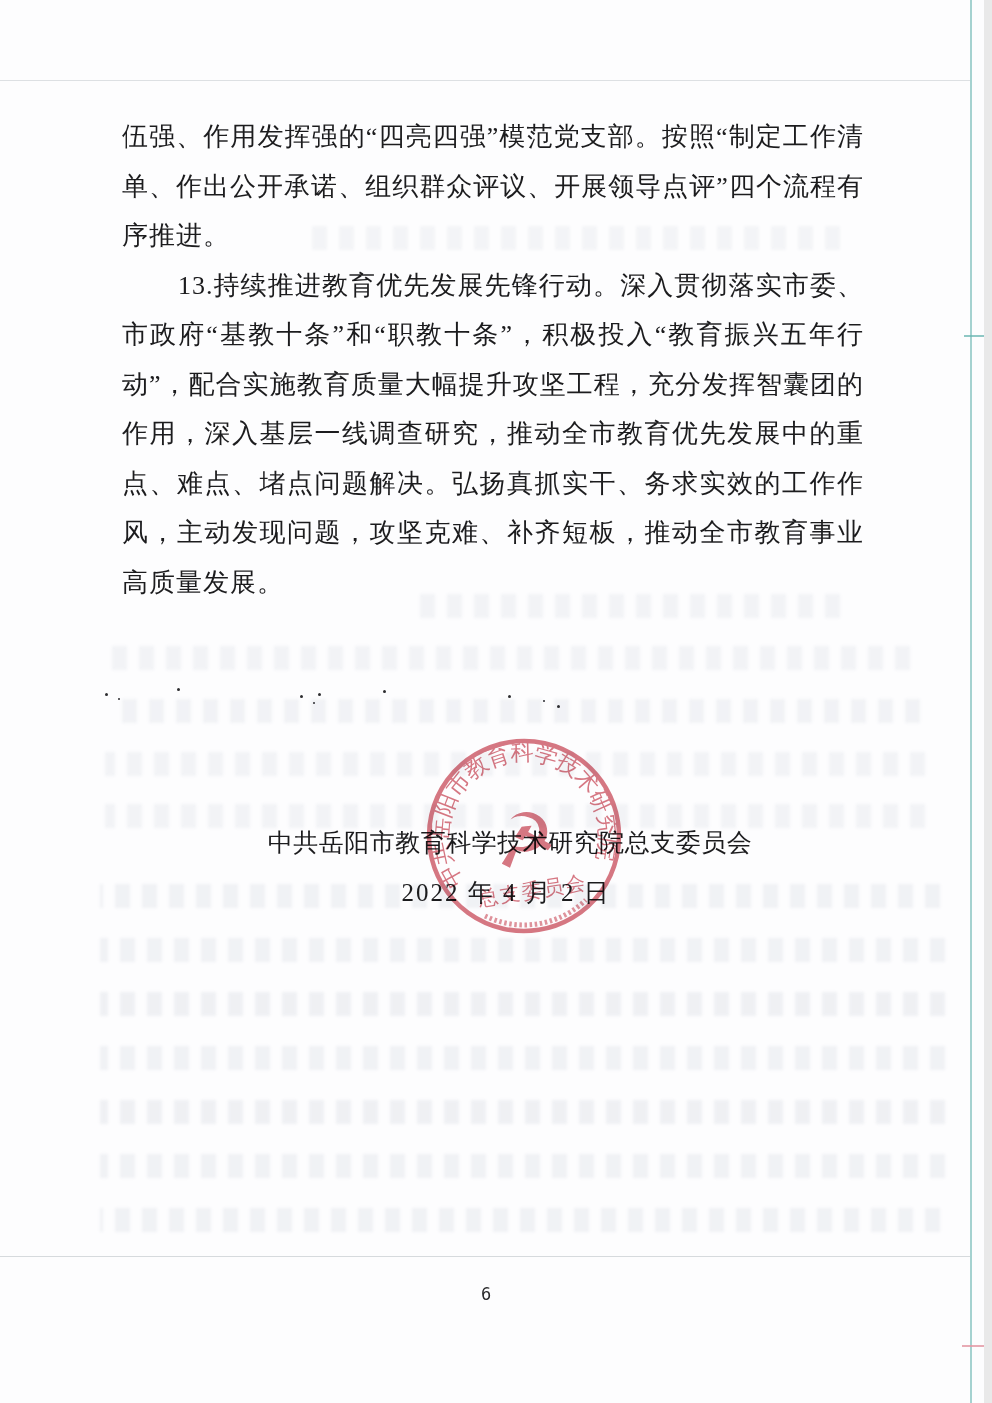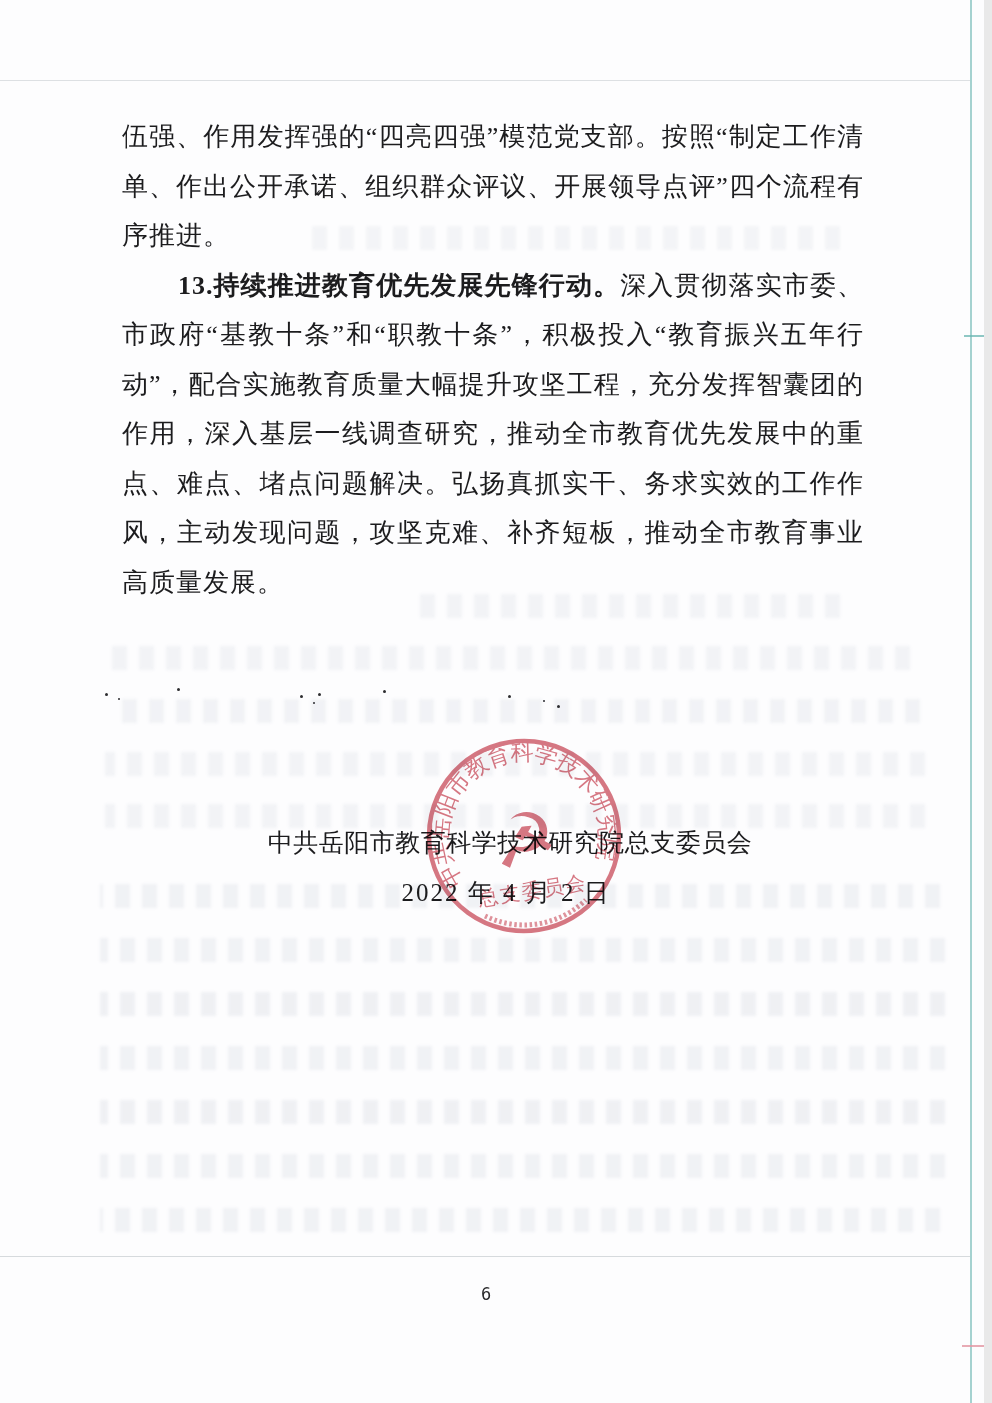--- a/index.html
+++ b/index.html
@@ -12,21 +12,21 @@
 
   
   .content {
     position:absolute; left:122px; top:112px; width:742px;
     font-size:26px; line-height:49.5px; letter-spacing:1px;
     text-align:justify; text-justify:inter-character;
     color:#1c1c1e;
   }
   .content p { margin:0; }
   .para-item13 { text-indent:2.15em; }
-  .para-item13 b { font-weight:700; }
+  .para-item13 b { font-weight:400; }
 
   
   .sig-line {
     position:absolute; left:0; width:992px; text-align:center;
     font-size:25px; letter-spacing:0.5px; color:#1b1b1d;
   }
   .signature { top:826px; transform:translateX(14px); }
   .sig-date  { top:876px; transform:translateX(10px); letter-spacing:2px; }
   .page-num  {
     position:absolute; left:0; top:1284px; width:992px; text-align:center;

